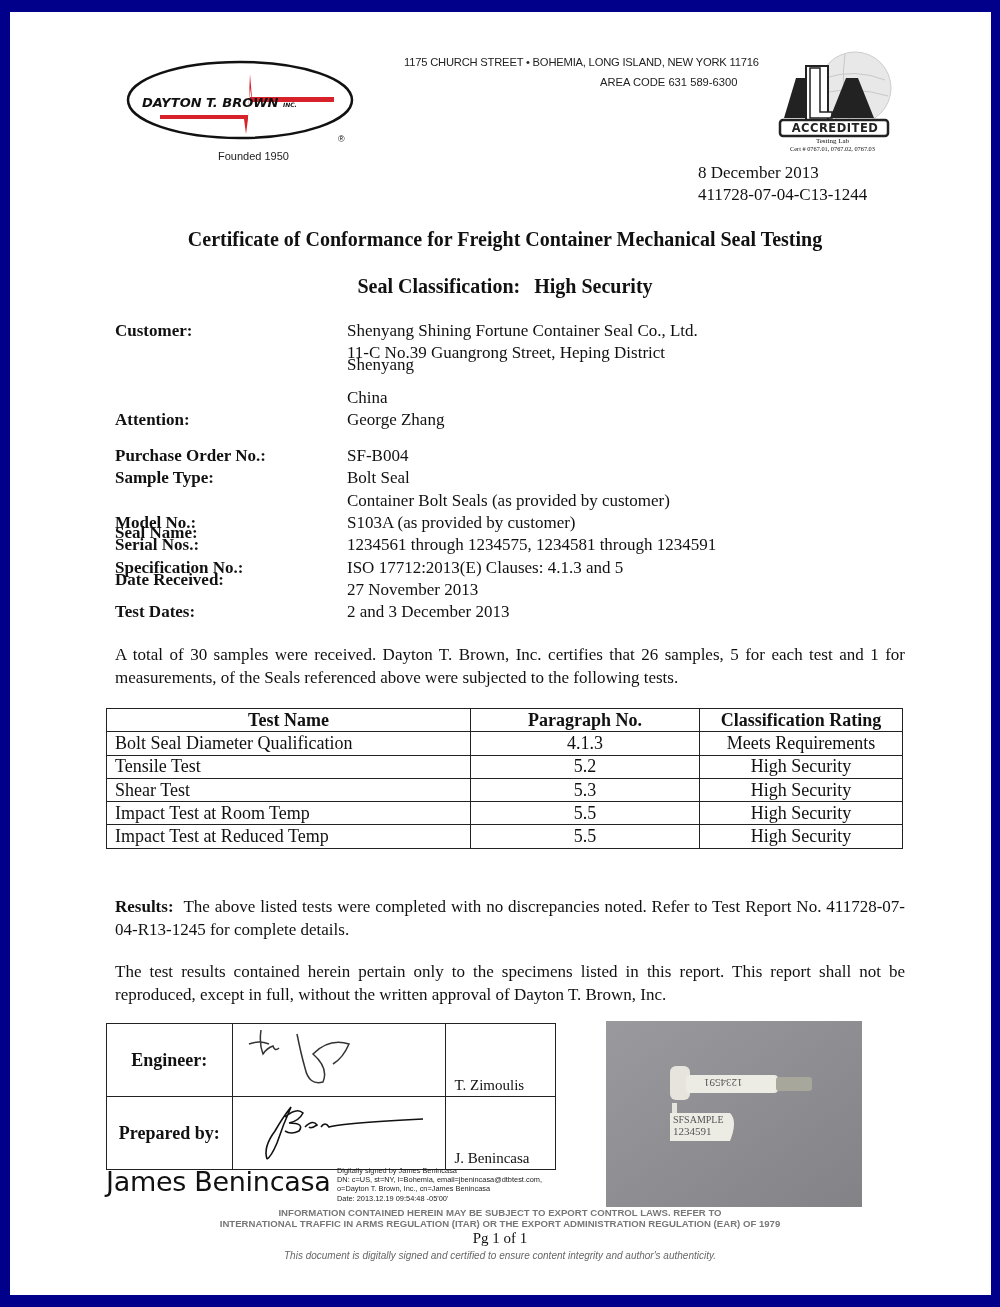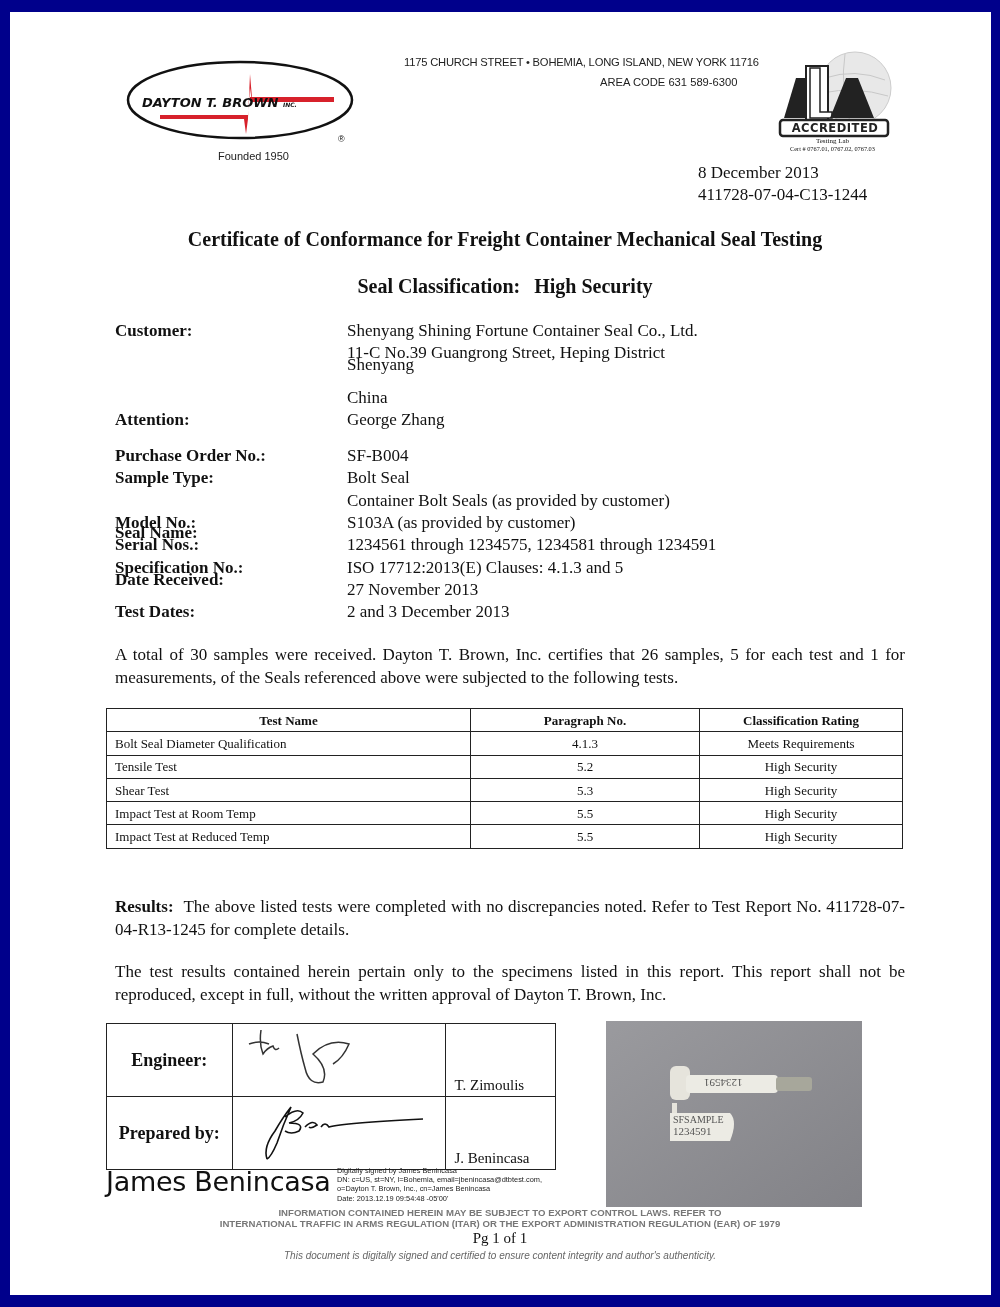--- a/index.html
+++ b/index.html
@@ -13,21 +13,21 @@
   .addr2 { left:600px; top:76px; width:132px; text-align:right; font-family:"Liberation Sans", sans-serif; font-size:11.2px; color:#222; white-space:nowrap; }
   .a2la { left:770px; top:48px; width:125px; height:110px; }
   .date { left:698px; top:162px; font-size:17px; line-height:22px; }
   .title { left:0; width:1010px; top:228px; text-align:center; font-weight:bold; font-size:20px; font-family:"Liberation Serif", serif; }
   .subtitle { left:0; width:1010px; top:275px; text-align:center; font-weight:bold; font-size:20px; }
   .subtitle .gap { display:inline-block; width:14px; }
   .kv { left:115px; font-size:17px; line-height:22.3px; }
   .kv .k { position:absolute; left:0; font-weight:bold; white-space:nowrap; }
   .kv .v { position:absolute; left:232px; white-space:nowrap; }
   .para { left:115px; width:790px; font-size:17px; line-height:22.5px; text-align:justify; }
-  table.tests { position:absolute; left:106px; top:708px; width:797px; border-collapse:collapse; font-size:13px; }
+  table.tests { position:absolute; left:106px; top:708px; width:797px; border-collapse:collapse; font-size:18px; }
   table.tests td, table.tests th { border:1px solid #222; padding:0 8px; height:22.3px; line-height:21px; }
   table.tests th { font-weight:bold; text-align:center; }
   table.tests td.c { text-align:center; }
   table.sig { position:absolute; left:106px; top:1023px; width:450px; border-collapse:collapse; }
   table.sig td { border:1.5px solid #222; height:69px; padding:0; vertical-align:middle; }
   .siglabel { font-weight:bold; font-size:18px; text-align:center; width:124px; }
   .signame { font-size:15px; vertical-align:bottom !important; padding:0 0 2px 8px !important; width:100px; }
   .bigname { left:106px; top:1166px; font-family:"DejaVu Sans", sans-serif; font-size:27px; color:#111; letter-spacing:-0.3px; }
   .digsig { left:337px; top:1166px; font-family:"Liberation Sans", sans-serif; font-size:7.4px; line-height:9.2px; color:#222; white-space:nowrap; }
   .photo { left:606px; top:1021px; width:256px; height:186px; background:#8b8b8e; overflow:hidden; }

